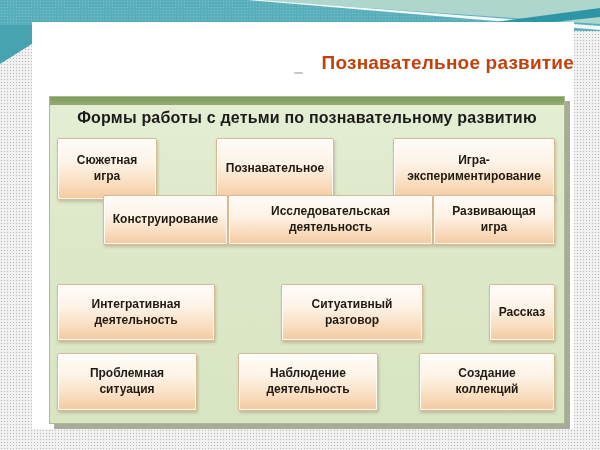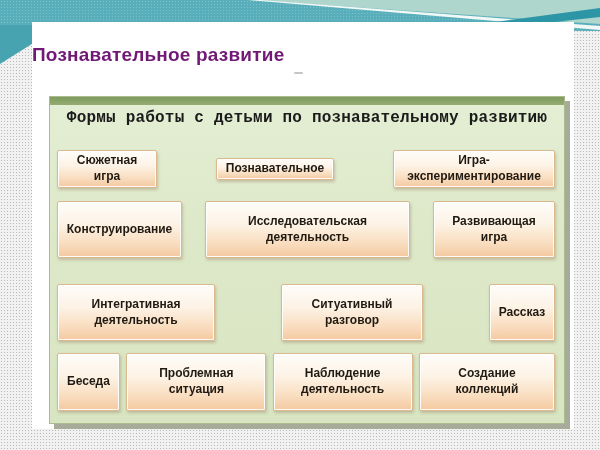--- a/index.html
+++ b/index.html
@@ -38,22 +38,22 @@
   .ribbon-dark-streak{
     background:#2d96a6;
     clip-path:polygon(428px 31px,600px 8px,600px 17px,452px 33px);
   }
   
   .slide{
     position:absolute;left:32px;top:22px;width:542px;height:407px;
     background:#ffffff;
   }
   .slide-title{
-    position:absolute;left:0;top:22px;width:100%;
-    text-align:left;font-size:19px;font-weight:bold;color:#701a75;
+    position:absolute;left:0;top:30px;width:100%;
+    text-align:right;font-size:19px;font-weight:bold;color:#c2410c;
     letter-spacing:.2px;
   }
   .smudge{
     position:absolute;left:262px;top:50px;width:9px;height:2px;
     background:#c6c6c6;border-radius:1px;
   }
   
   .panel{
     position:absolute;left:17px;top:74px;width:514px;height:326px;
     background:linear-gradient(180deg,#e4eed4 0%,#dde8c8 45%,#d8e5c2 100%);
@@ -61,29 +61,28 @@
     box-shadow:5px 5px 0 #a6ab9a;
   }
   .panel-strip{
     position:absolute;left:0;top:0;width:100%;height:8px;
     background:linear-gradient(180deg,#7e9b5e,#95ac72);
   }
   .panel-header{
     position:absolute;left:0;top:12px;width:100%;
     text-align:center;font-size:16px;font-weight:bold;color:#1b1b1b;
     letter-spacing:.2px;
-    font-family:Liberation Mono, monospace;
   }
   
   .row{
     position:absolute;left:7px;width:498px;
     display:flex;justify-content:space-between;align-items:stretch;
   }
-  .row1{top:41px;height:62px;align-items:center;}
-  .row2{top:104px;height:57px;}
+  .row1{top:41px;height:62px;}
+  .row2{top:98px;height:50px;justify-content:flex-end;}
   .row3{top:187px;height:57px;}
   .row4{top:256px;height:58px;}
   .card{
     display:flex;align-items:center;justify-content:center;
     text-align:center;white-space:pre-line;
     font-size:12px;font-weight:bold;color:#211a12;line-height:1.3;
     background:linear-gradient(180deg,#fefcf9 0%,#fdf3e6 40%,#f9ddbf 75%,#f4c9a1 100%);
     border:1px solid #dbb98f;border-radius:2px;
     box-shadow:inset 0 0 0 1px rgba(255,255,255,.9), 1px 2px 3px rgba(140,110,80,.35);
     padding:2px 3px;box-sizing:border-box;
@@ -134,21 +133,20 @@
 
       <div class="row row3">
         <div class="card c31">Интегративная
 деятельность</div>
         <div class="card c33">Ситуативный
 разговор</div>
         <div class="card c34">Рассказ</div>
       </div>
 
       <div class="row row4">
-        <div class="card c41">Беседа</div>
         <div class="card c42">Проблемная
 ситуация</div>
         <div class="card c43">Наблюдение
 деятельность</div>
         <div class="card c44">Создание
 коллекций</div>
       </div>
     </div>
 
   </div>

